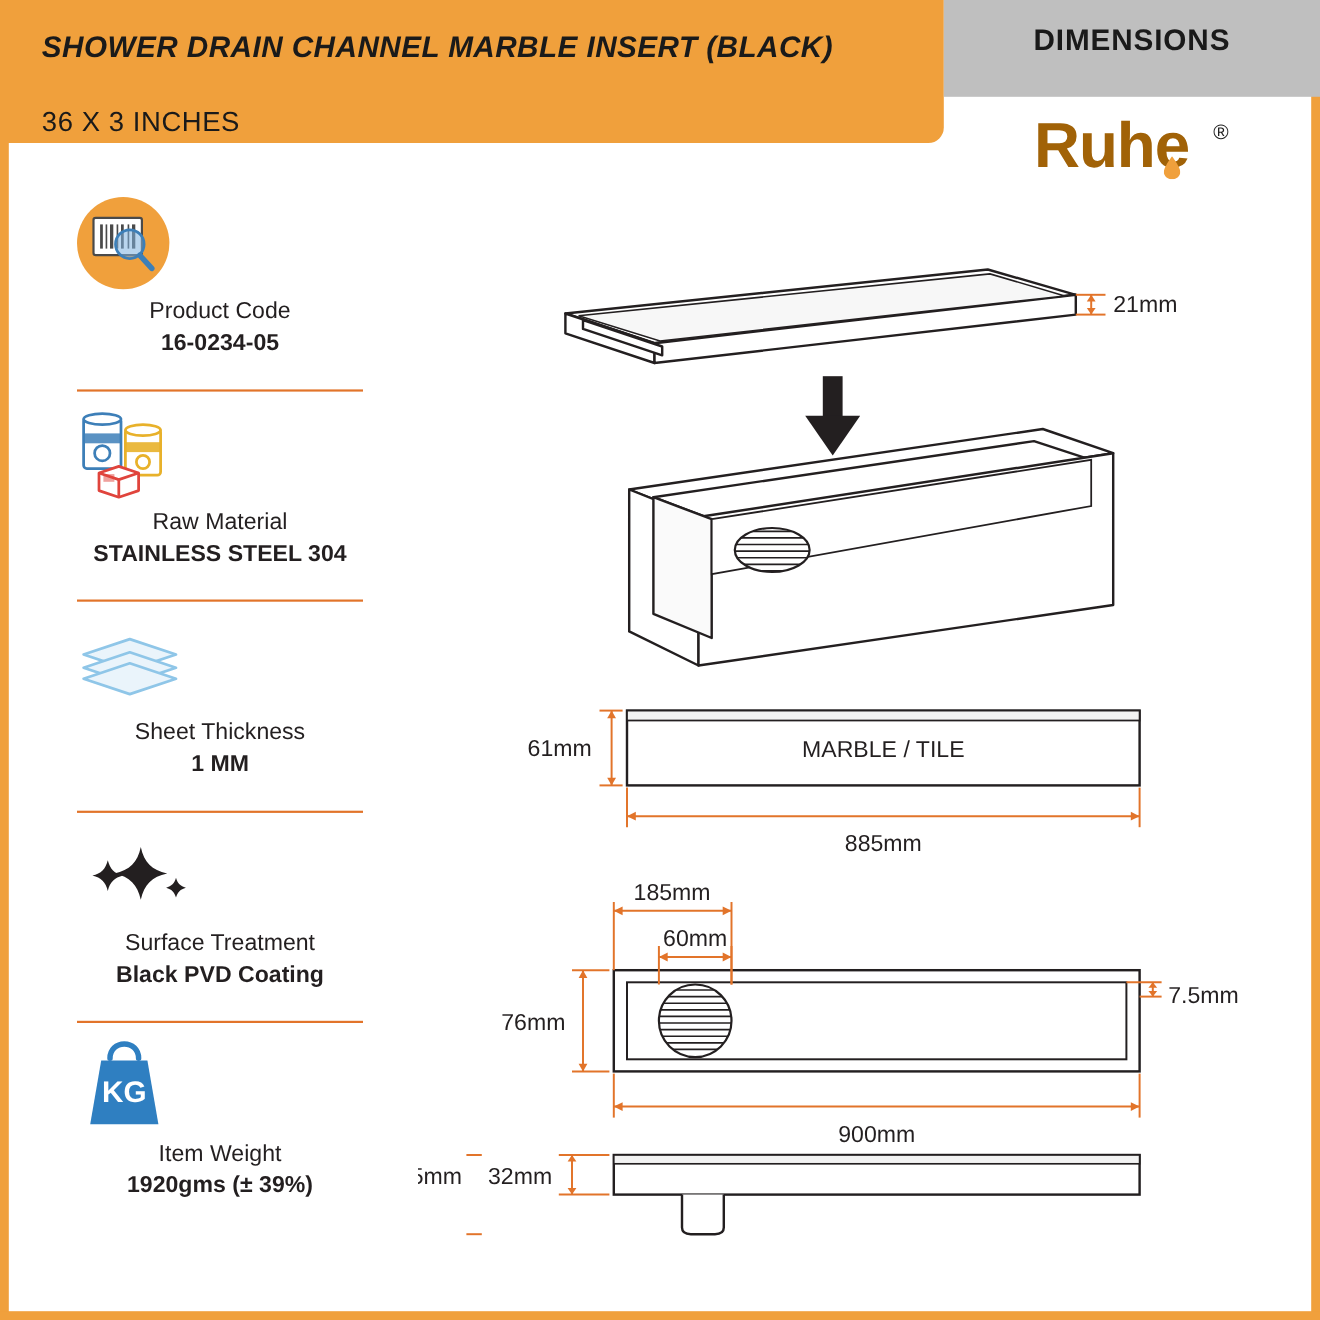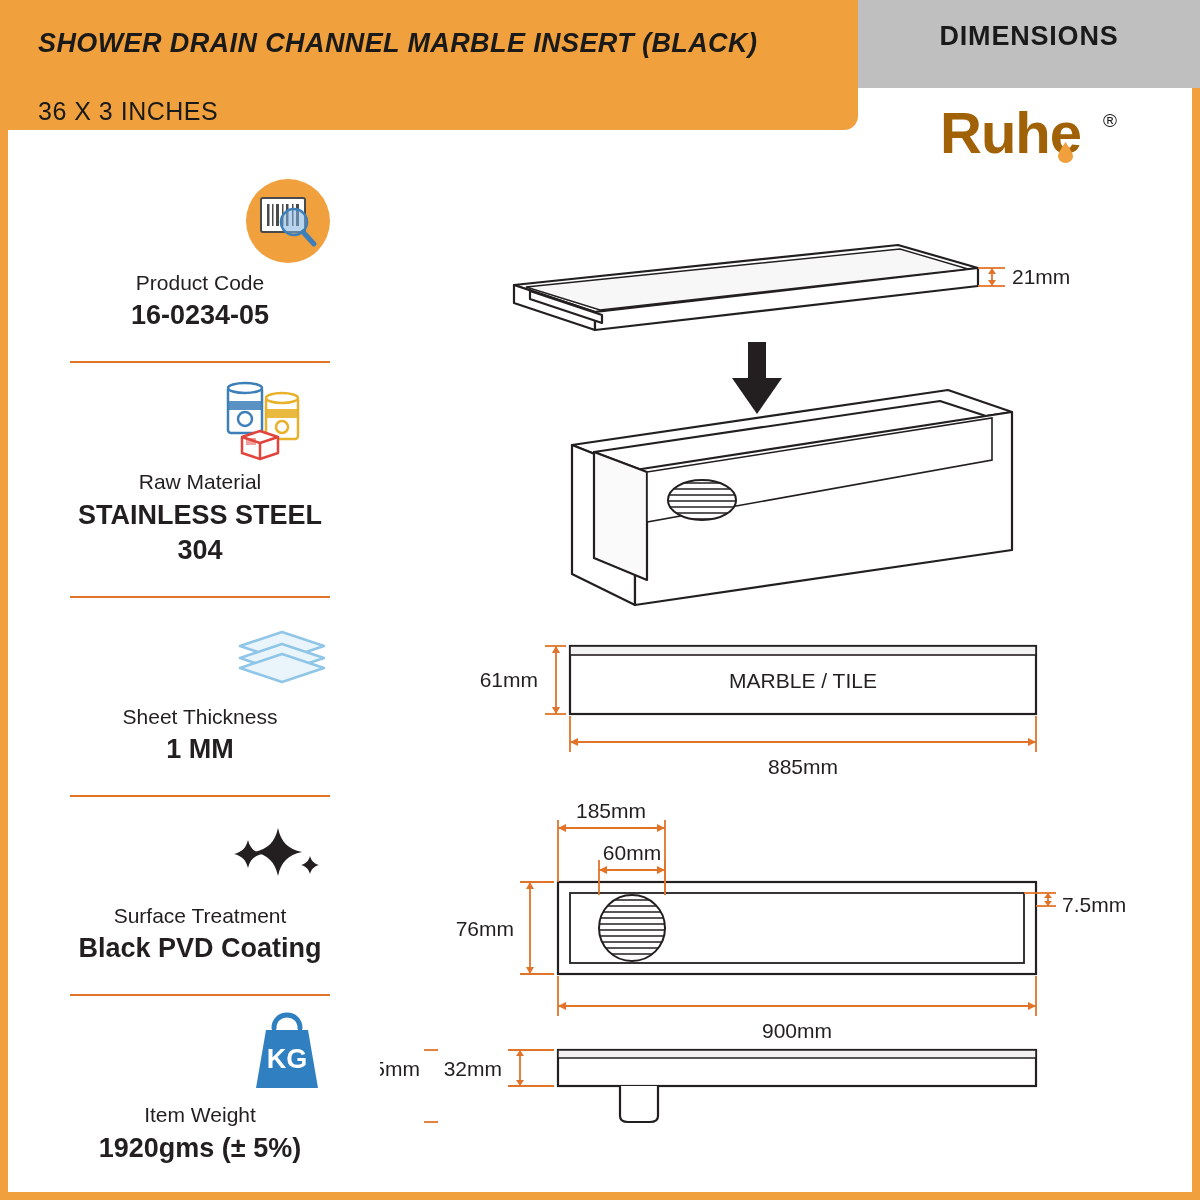--- a/index.html
+++ b/index.html
@@ -121,30 +121,30 @@
   .spec-sep {
     height: 2px;
     background: #e2742a;
     margin: 0 auto 14px auto;
     width: 260px;
   }
   .spec-icon {
     height: 86px;
     display: flex;
     align-items: center;
-    justify-content: flex-end;
+    justify-content: flex-start;
     margin-bottom: 6px;
   }
   .spec-label {
     font-size: 21px;
     color: #231f20;
     line-height: 1.25;
   }
   .spec-value {
-    font-size: 27px;
+    font-size: 21px;
     font-weight: bold;
     color: #231f20;
     line-height: 1.3;
     margin-top: 2px;
     text-align: center;
   }
   .icon-circle {
     width: 84px; height: 84px;
     border-radius: 50%;
     background: #f0a03c;
@@ -268,21 +268,21 @@
 
   <div class="spec-block">
     <div class="spec-icon">
       <svg width="86" height="86" viewBox="0 0 86 86">
         <path d="M30 18 C30 10 36 5 43 5 C50 5 56 10 56 18" fill="none" stroke="#2f7fc1" stroke-width="5" stroke-linecap="round"></path>
         <path d="M22 20 L64 20 L74 78 L12 78 Z" fill="#2f7fc1"></path>
         <text x="43" y="58" text-anchor="middle" font-family="Liberation Sans, sans-serif" font-size="27" font-weight="bold" fill="#ffffff">KG</text>
       </svg>
     </div>
     <div class="spec-label">Item Weight</div>
-    <div class="spec-value">1920gms (± 5%)</div>
+    <div class="spec-value">1920gms (± 39%)</div>
   </div>
 
 </div>
 
 <div class="drawing">
   <svg width="800" height="1010" viewBox="0 0 800 1010">
 
     <g fill="#ffffff" stroke="#231f20" stroke-width="2.2" stroke-linejoin="round">
       <path d="M134 125 L518 85 L598 108 L215 152 Z"></path>
       <path d="M134 125 L215 152 L215 170 L134 143 Z"></path>

